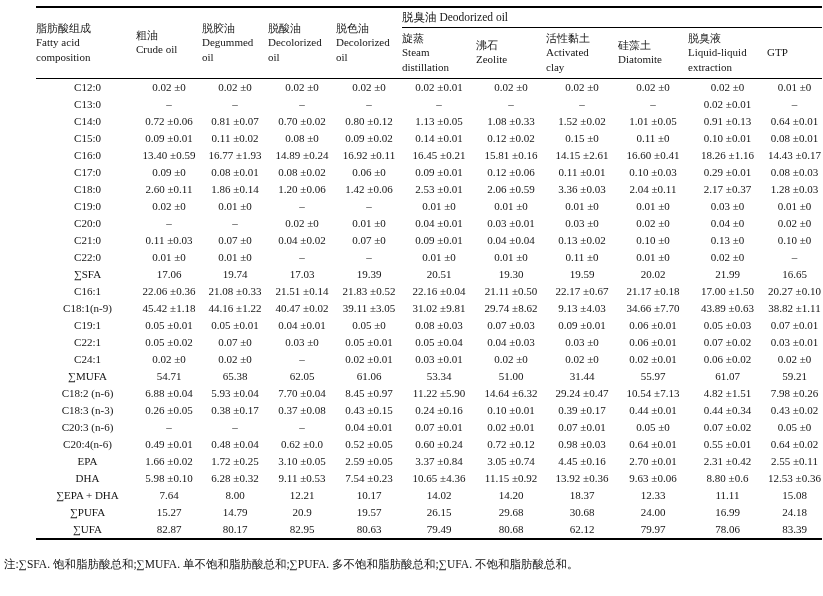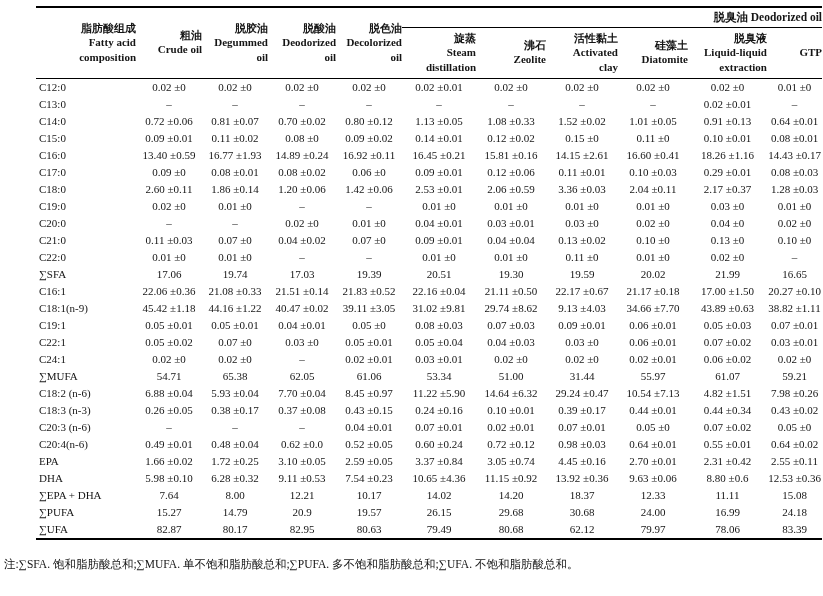--- a/index.html
+++ b/index.html
@@ -7,32 +7,32 @@
     width:823px;height:596px;background:#ffffff;box-sizing:border-box;
     font-family:"Liberation Serif","DejaVu Serif",serif;color:#151515;
     padding:6px 0 0 0;overflow:hidden;position:relative;
   }
   table.fa-table{
     border-collapse:collapse;table-layout:fixed;
     margin-left:36px;width:786px;
     border-top:2.5px solid #000;
   }
   thead th{
-    font-weight:bold;font-size:11px;line-height:1.3;
-    white-space:pre-line;vertical-align:middle;text-align:right;
+    font-weight:normal;font-size:11px;line-height:1.3;
+    white-space:pre-line;vertical-align:middle;text-align:left;
     padding:3px 0 4px 0;
   }
   thead tr.subhead th{border-bottom:1px solid #000;}
   th.rowspan2{border-bottom:1px solid #000;}
   th.group{border-bottom:1px solid #000;padding:2px 0 2px 0;font-size:11.5px;}
   tbody td{
     font-size:11px;height:17px;line-height:17px;
     text-align:center;padding:0;white-space:nowrap;overflow:hidden;
   }
-  tbody td.rowlabel{text-align:left;padding-left:3px;}
+  tbody td.rowlabel{text-align:center;padding-left:3px;}
   tbody tr:last-child td{border-bottom:2.5px solid #000;}
   .notes{margin:3px 4px 0 4px;}
   .note-zh{font-size:11.5px;line-height:15px;margin-top:17px;}
   .note-en{font-size:11.5px;line-height:16px;text-align:justify;}
 </style>
 </head>
 <body>
 
 <div class="page">
   <table class="fa-table">
@@ -53,21 +53,21 @@
       <tr>
         <th rowspan="2" class="rowspan2">脂肪酸组成
 Fatty acid
 composition</th>
         <th rowspan="2" class="rowspan2">粗油
 Crude oil</th>
         <th rowspan="2" class="rowspan2">脱胶油
 Degummed
 oil</th>
         <th rowspan="2" class="rowspan2">脱酸油
-Deodorized
+Decolorized
 oil</th>
         <th rowspan="2" class="rowspan2">脱色油
 Decolorized
 oil</th>
         <th colspan="6" class="group">脱臭油 Deodorized oil</th>
       </tr>
       <tr class="subhead">
         <th>旋蒸
 Steam
 distillation</th>

